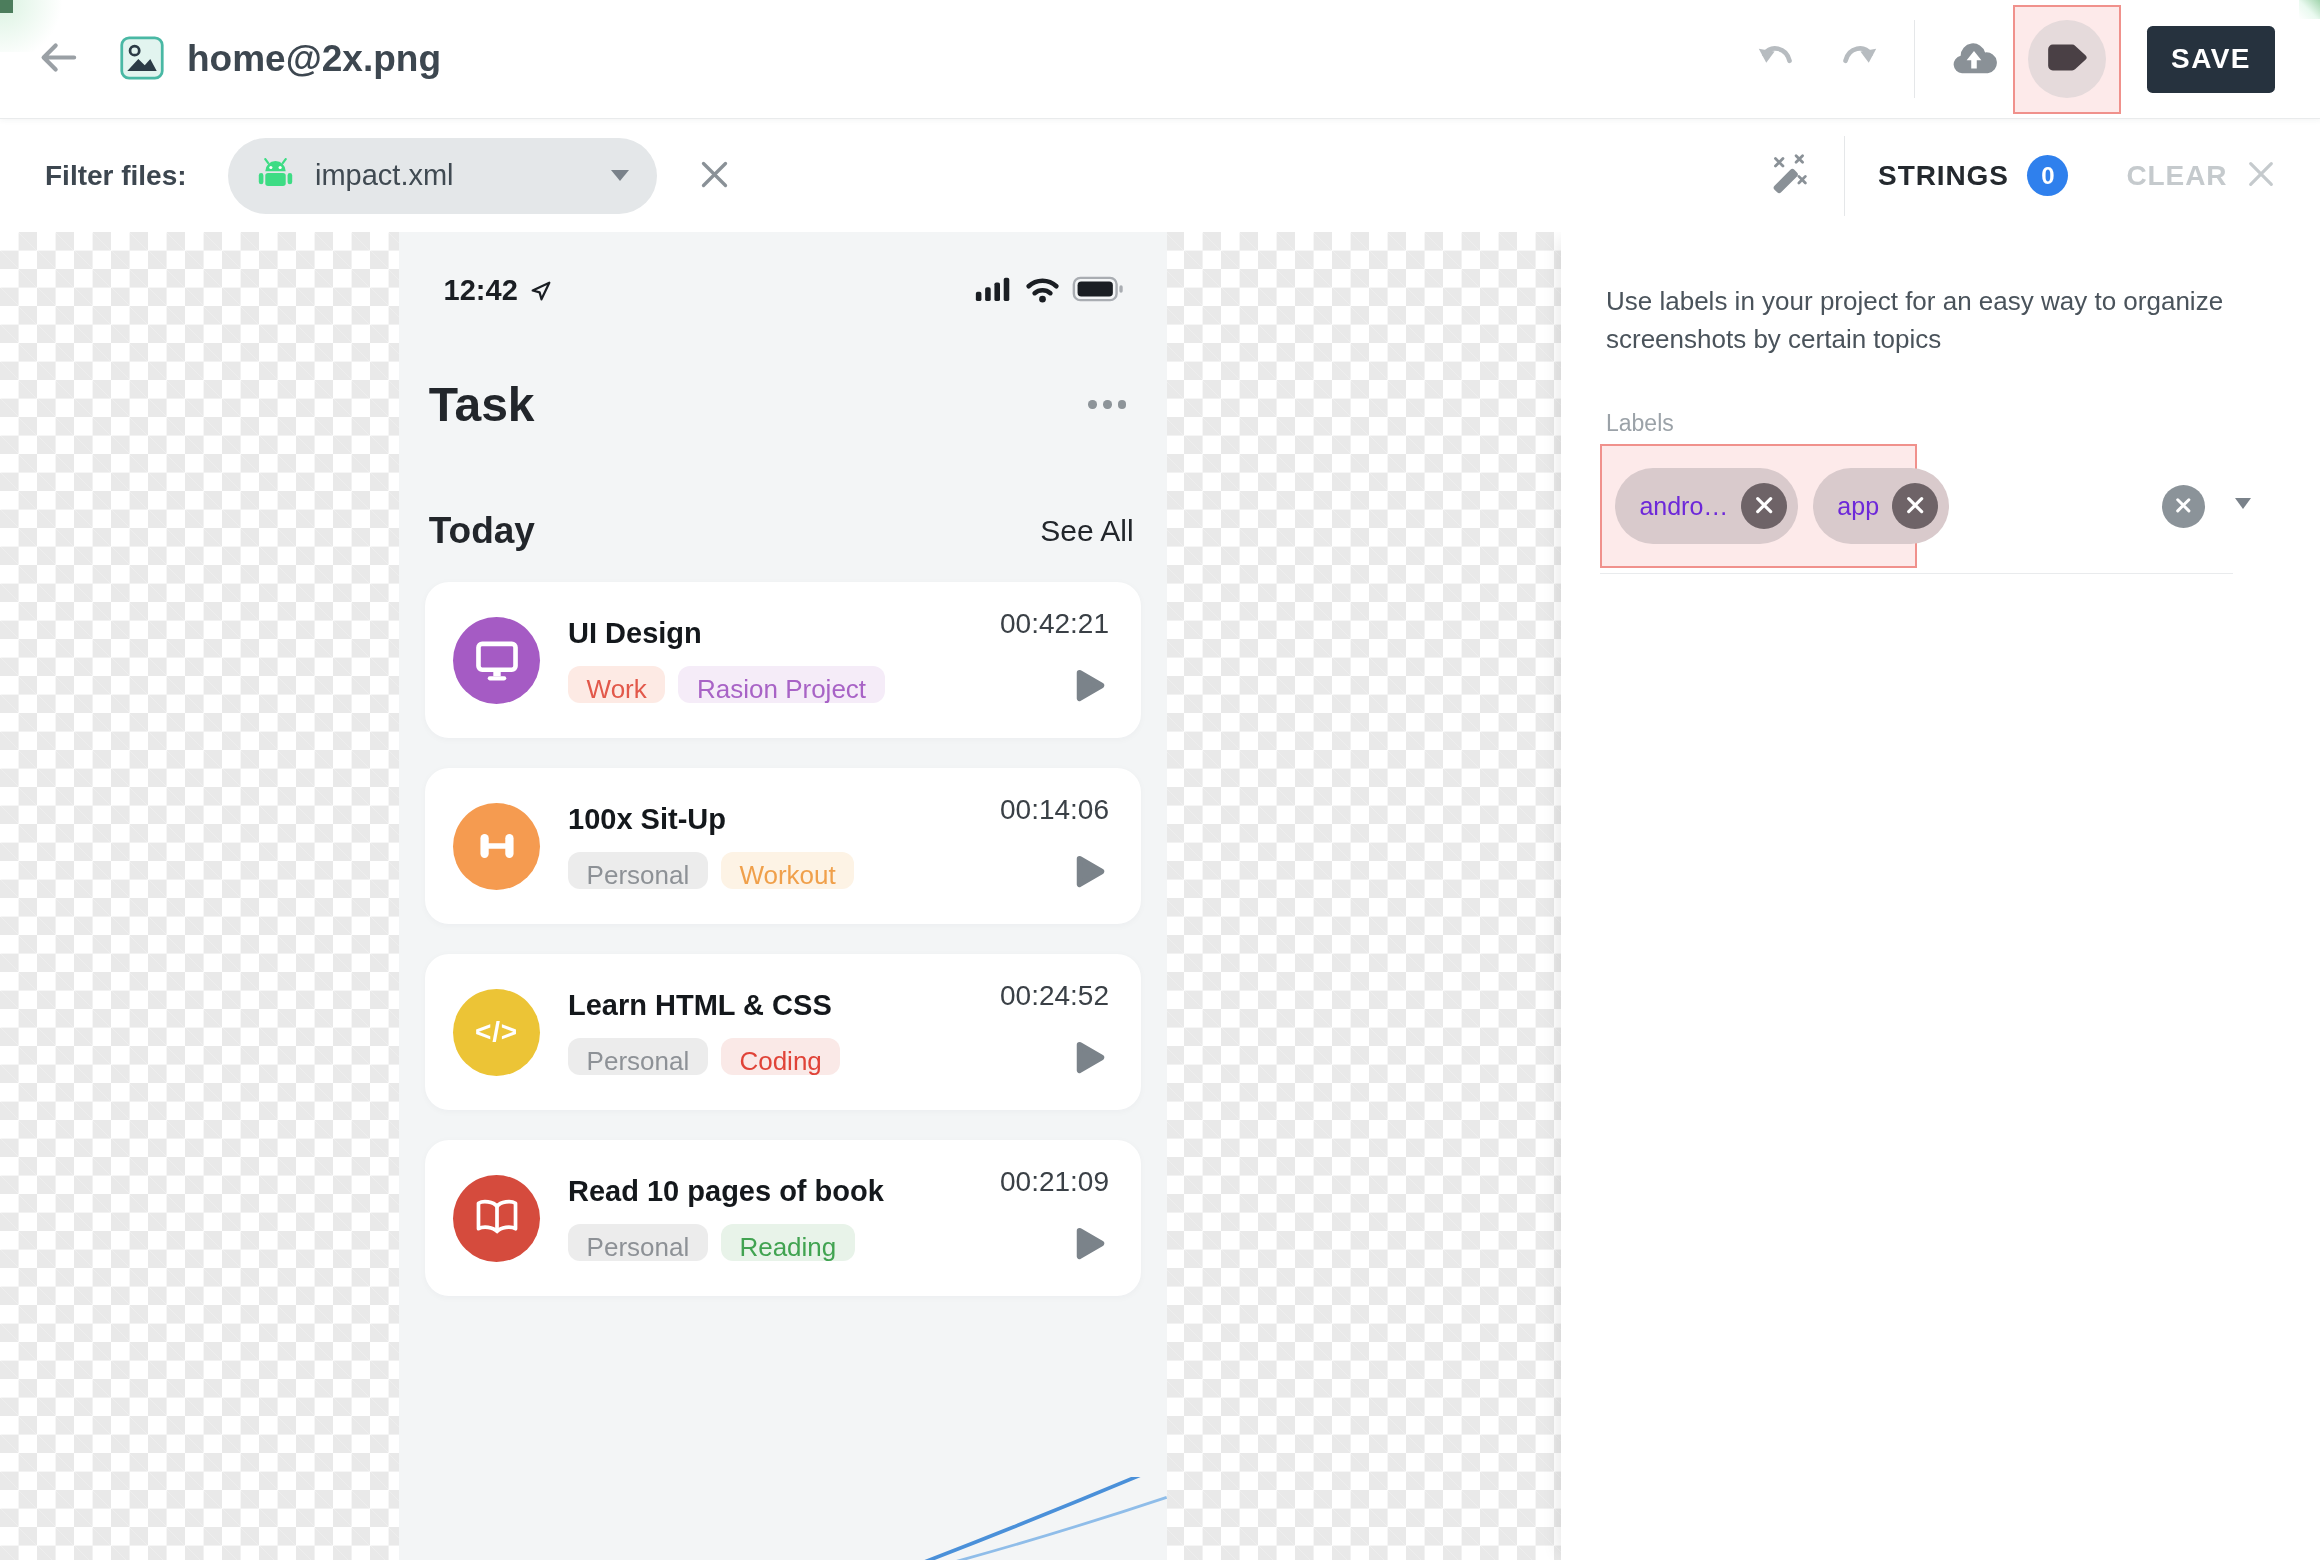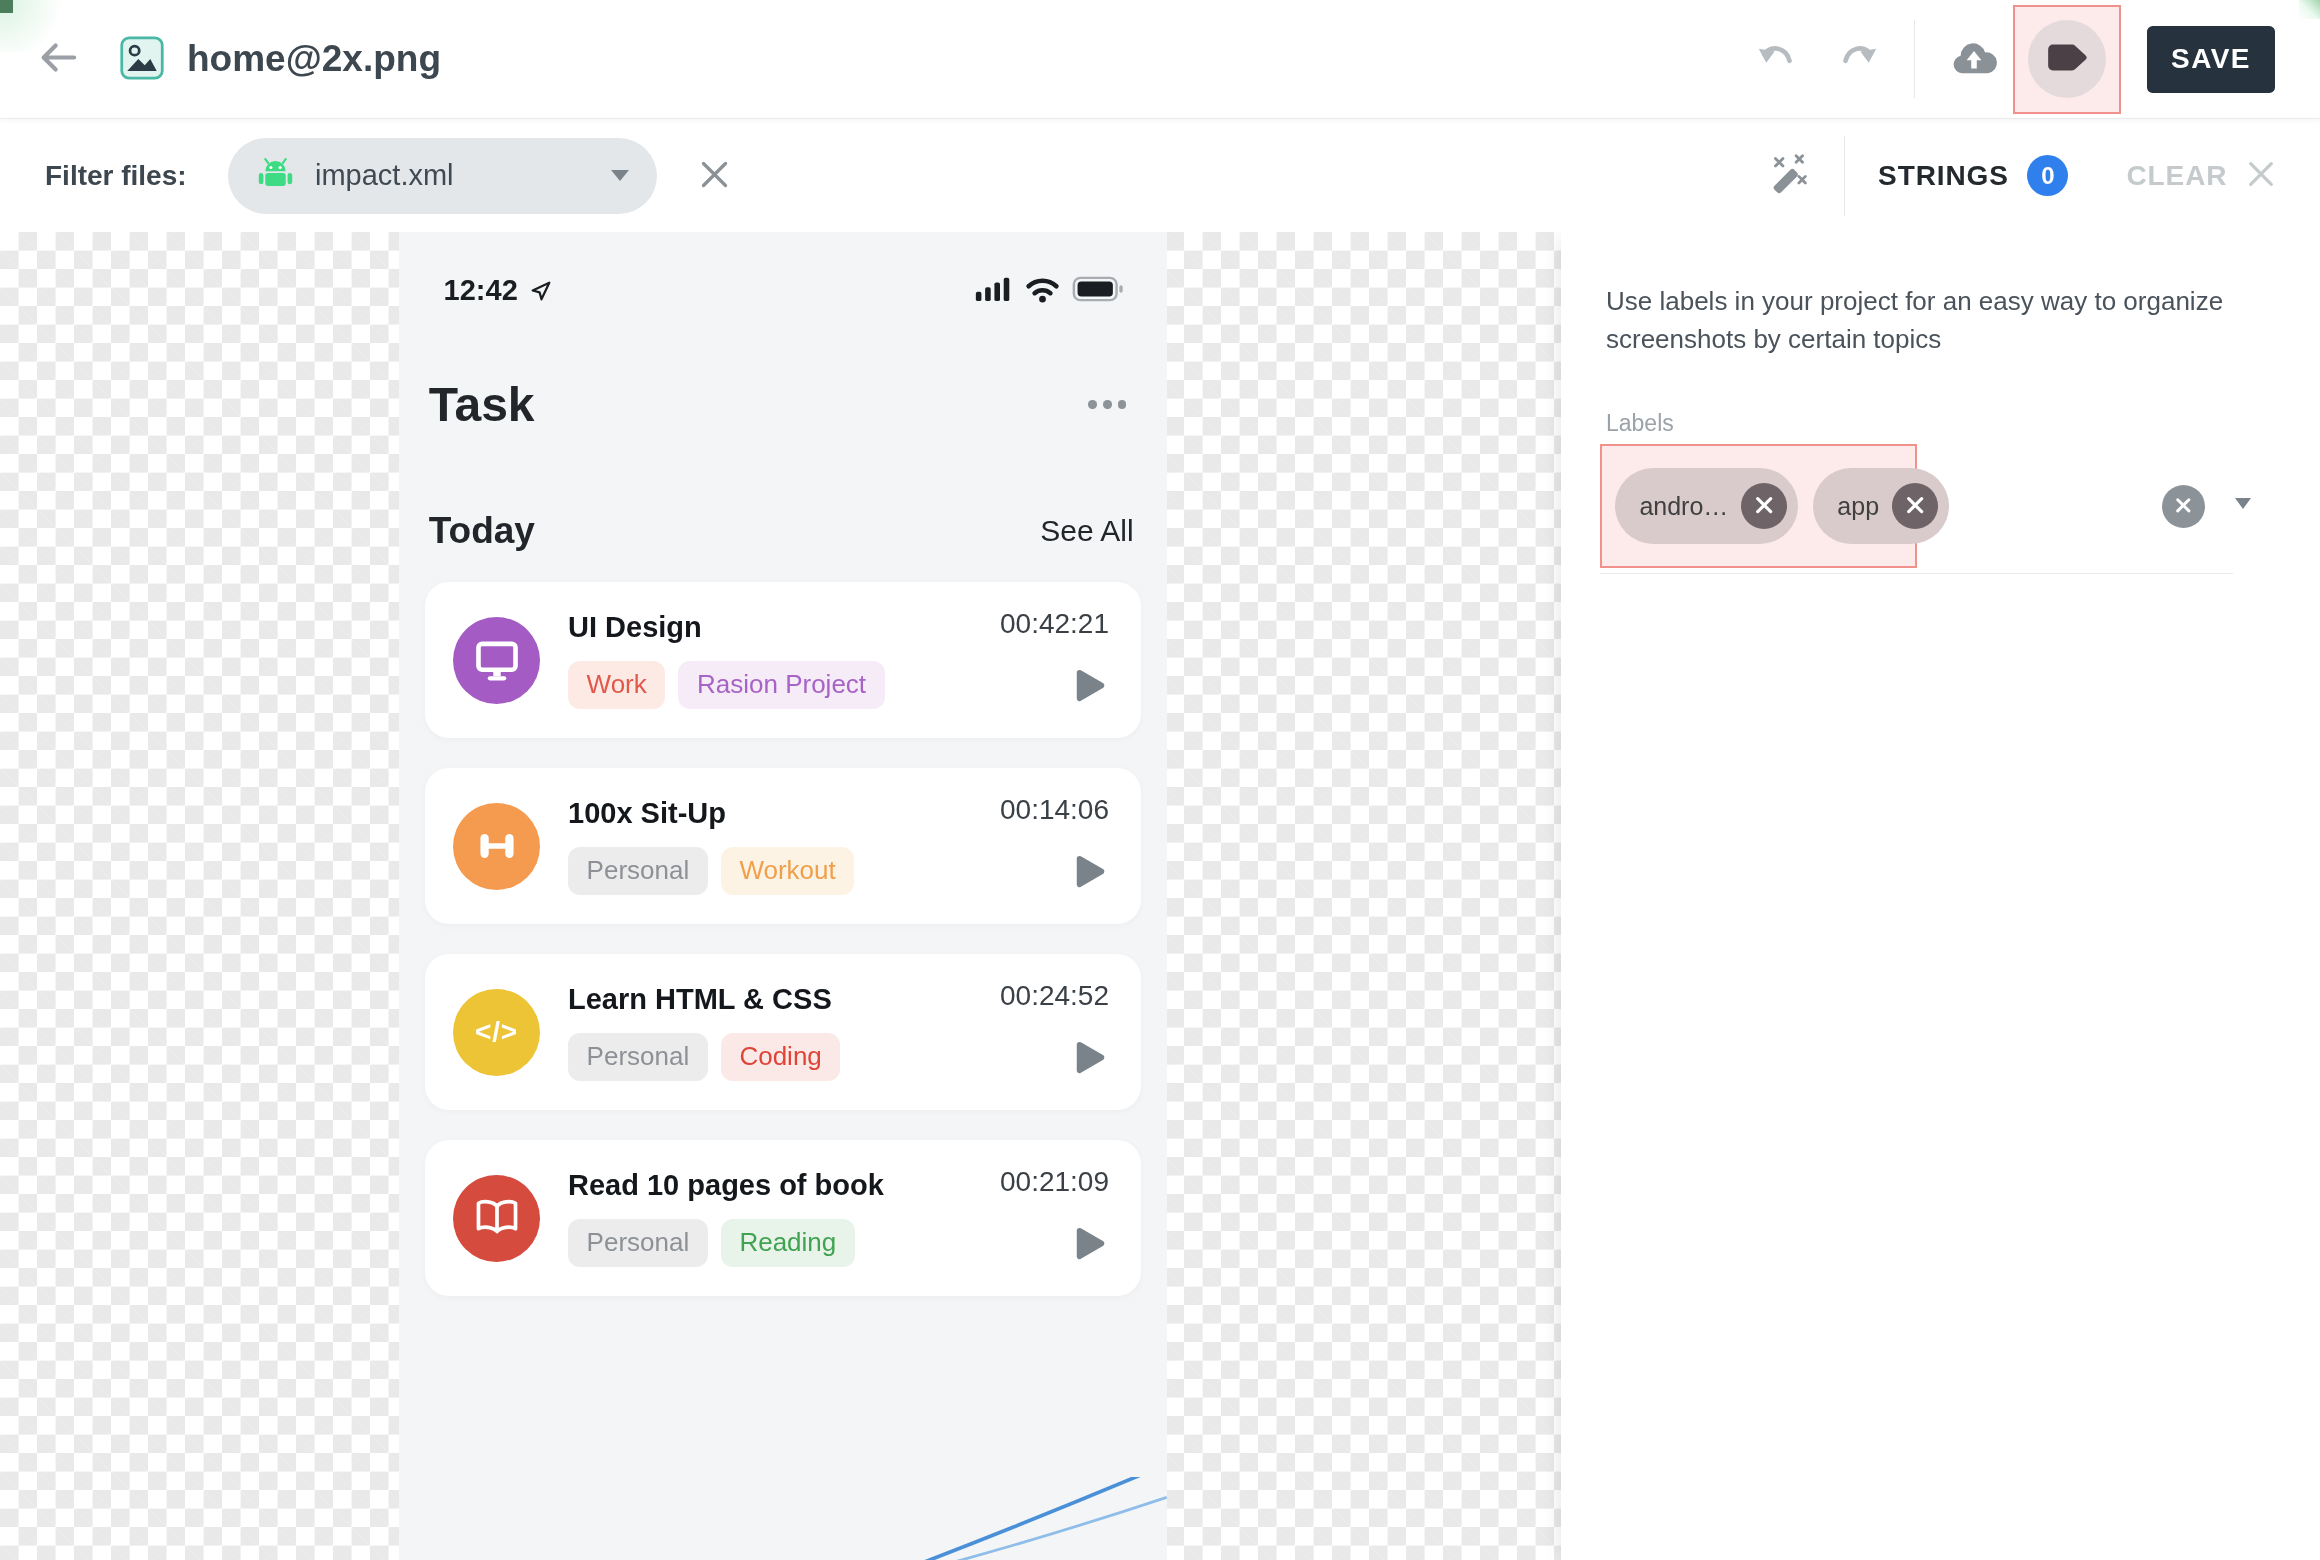--- a/index.html
+++ b/index.html
@@ -78,37 +78,37 @@
   .see-all { margin-left:auto; font-size:30px; color:#22262b; cursor:pointer; padding-right:3.7px; }
   .task-card { margin-top:30px; height:156px; background:#fff; border-radius:24px;
     display:flex; align-items:center; padding:0 32px 0 28px; box-shadow:0 1.9px 7.4px rgba(30,40,60,.03); }
   .task-card:first-of-type { margin-top:22px; }
   .task-icon { width:87px; height:87px; border-radius:50%; flex:0 0 87px;
     display:flex; align-items:center; justify-content:center; }
   .code-glyph { color:#fff; font-size:28px; font-weight:bold; letter-spacing:0.9px; }
   .task-mid { margin-left:28px; display:flex; flex-direction:column; }
   .task-title { font-size:29px; font-weight:bold; color:#14181c; }
   .tag-row { display:flex; gap:13px; margin-top:16.7px; }
-  .tag-chip { height:48px; line-height:46px; padding:0 18.6px; border-radius:12px; font-size:26px; font-weight:500; }
+  .tag-chip { height:37px; line-height:46px; padding:0 18.6px; border-radius:12px; font-size:26px; font-weight:500; }
   .task-right { margin-left:auto; height:108px; display:flex; flex-direction:column;
     align-items:flex-end; justify-content:space-between; padding:1.9px 0; }
   .task-time { font-size:28px; color:#3a4046; }
   .play-btn { background:none; border:none; cursor:pointer; display:flex; padding:0 1.9px 5.6px 0; }
   .wave { position:absolute; left:0; bottom:0; width:768px; height:83px; }
   
   .panel { position:absolute; left:1561px; top:0; right:0; height:1328px; background:#fff;
     box-shadow:-9.3px 0 16.7px -7.4px rgba(0,0,0,.10); padding:0 55px 0 45px; }
   .panel-desc { margin-top:50px; width:649px; font-size:26px; line-height:38px; color:#4a535b; }
   .labels-caption { margin-top:52px; font-size:23px; color:#9ba2a8; }
   .labels-field { position:relative; margin-top:7.4px; height:130px; }
   .labels-highlight { position:absolute; left:-5.6px; top:0; width:317px; height:124px;
     border:2.8px solid #f0918c; background:#fdeaea; display:flex; align-items:center; padding:0 13px; gap:15px; }
   .label-chip { height:76px; border-radius:38px; background:#d9cacc; display:flex; align-items:center;
     padding:0 11px 0 24px; gap:13px; }
-  .label-chip .chip-text { font-size:25px; color:#404040; }
+  .label-chip .chip-text { font-size:25px; color:#6d28d9; }
   .chip-x { width:46px; height:46px; border-radius:50%; background:#6e6367; border:none; cursor:pointer;
     display:flex; align-items:center; justify-content:center; flex:0 0 46px; }
   .field-clear { position:absolute; right:61px; top:41px; width:43px; height:43px; border-radius:50%;
     background:#8b9399; border:none; cursor:pointer; display:flex; align-items:center; justify-content:center; }
   .field-caret { position:absolute; right:15px; top:54px; width:0; height:0; cursor:pointer;
     border-left:8.3px solid transparent; border-right:8.3px solid transparent; border-top:11px solid #7a828a; }
   .field-underline { position:absolute; left:-5.6px; right:33px; bottom:0; height:1.9px; background:#e9ebed; }
 </style>
 </head>
 <body>

